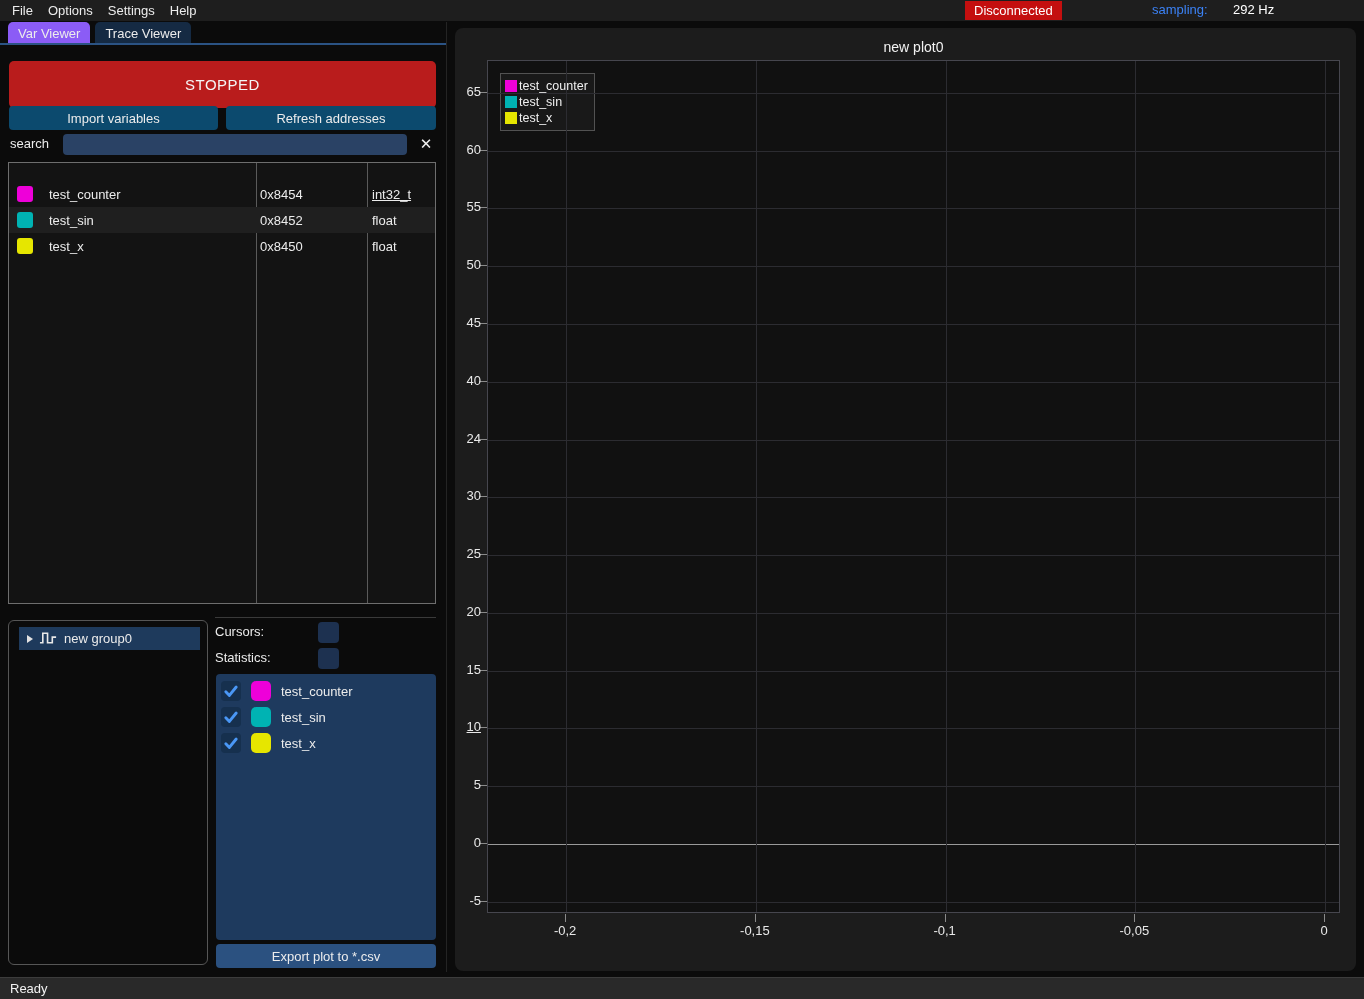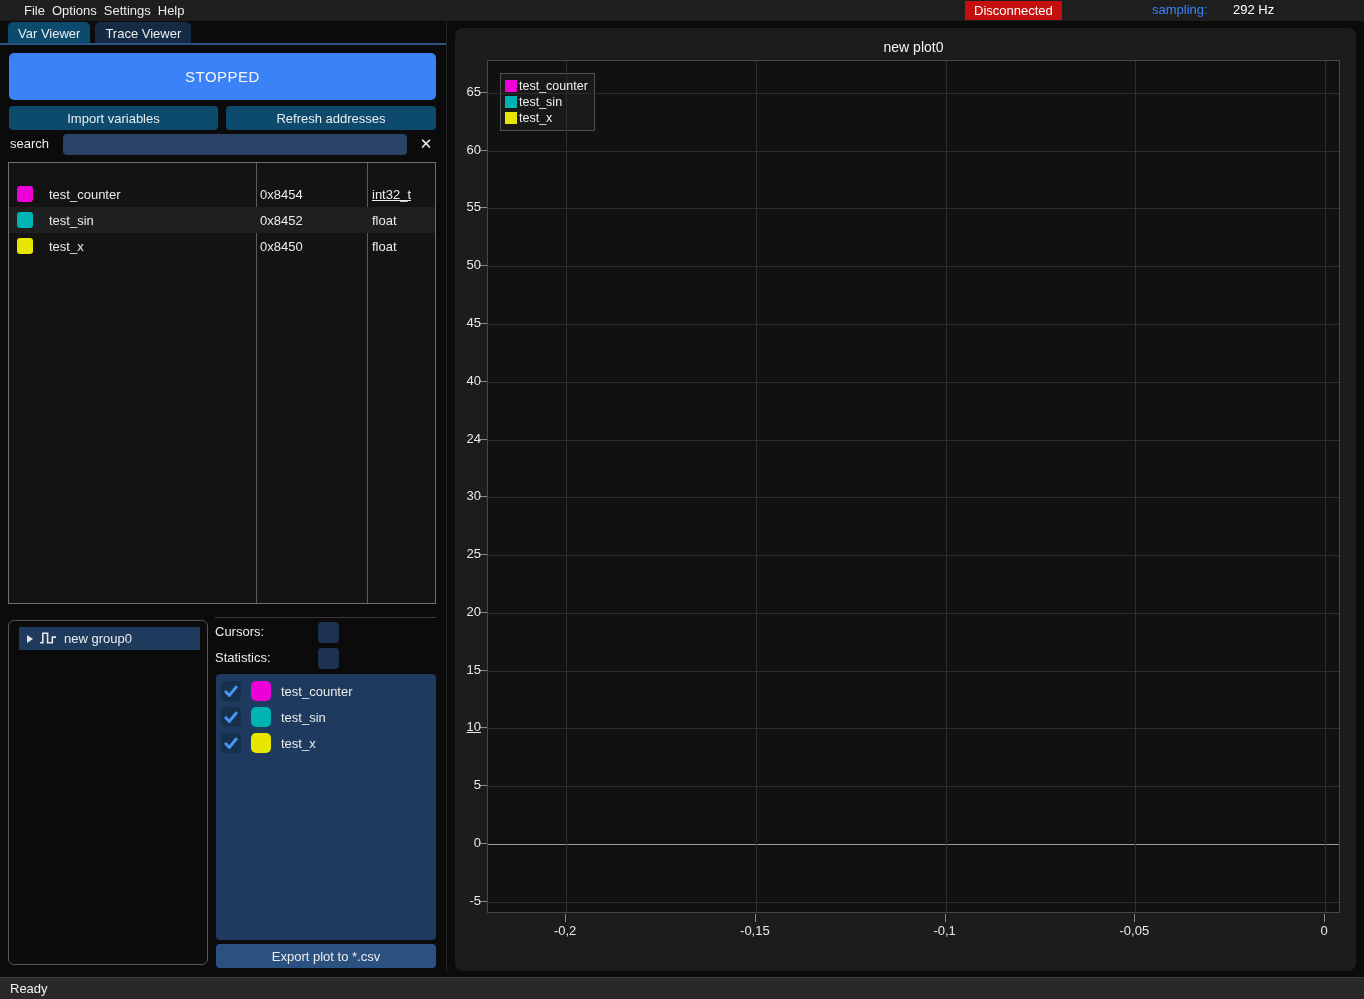--- a/index.html
+++ b/index.html
@@ -1,21 +1,21 @@
 <!DOCTYPE html>
 <html><head>
 <meta charset="utf-8">
 <style>
   * { margin:0; padding:0; box-sizing:border-box; }
   html,body { width:1364px; height:999px; background:#0b0b0b; font-family:"Liberation Sans", sans-serif; color:#ececec; overflow:hidden; }
   .abs { position:absolute; }
   body { position:relative; }
 
   
-  .menubar { left:0; top:0; width:1364px; height:21px; background:#1e1e1e; display:flex; align-items:center; padding-left:24px; gap:7px; font-size:13px; }
+  .menubar { left:0; top:0; width:1364px; height:21px; background:#1e1e1e; display:flex; align-items:center; padding-left:12px; gap:15px; font-size:13px; }
   .menu-item { color:#ececec; cursor:default; }
   .disconnected-badge { left:965px; top:1px; height:19px; padding:0 9px; display:flex; align-items:center; font-size:13px; color:#fff; }
   .sampling-label { left:1152px; top:2px; font-size:13px; color:#3b82f6; }
   .sampling-value { left:1233px; top:2px; font-size:13px; color:#fff; }
 
   
   .tabbar { left:8px; top:22px; height:21px; display:flex; gap:5px; font-size:13px; }
   .tab { padding:2px 10px 0 10px; border-radius:5px 5px 0 0; display:flex; align-items:center; }
   .tab-underline { left:0; top:43px; width:447px; height:2px; background:#2b5384; }
 
@@ -80,27 +80,27 @@
   <span class="menu-item">File</span>
   <span class="menu-item">Options</span>
   <span class="menu-item">Settings</span>
   <span class="menu-item">Help</span>
 </div>
 <div class="abs disconnected-badge" style="background: rgb(196, 15, 15);">Disconnected</div>
 <span class="abs sampling-label">sampling:</span>
 <span class="abs sampling-value">292 Hz</span>
 
 <div class="abs tabbar">
-  <div class="tab" id="tab-var" style="background: #0c4a6e;">Var Viewer</div>
+  <div class="tab" id="tab-var" style="background: #8b5cf6;">Var Viewer</div>
   <div class="tab" id="tab-trace" style="background: rgb(21, 42, 67);">Trace Viewer</div>
 </div>
 <div class="abs tab-underline"></div>
 <div class="abs left-border"></div>
 
-<button class="abs stopped-btn" id="stopped-btn" style="background: #3b82f6;">STOPPED</button>
+<button class="abs stopped-btn" id="stopped-btn" style="background: #b91c1c; margin-top: 8px;">STOPPED</button>
 <button class="abs blue-btn import-btn">Import variables</button>
 <button class="abs blue-btn refresh-btn">Refresh addresses</button>
 
 <span class="abs search-label">search</span>
 <input class="abs search-input" value="" style="">
 <div class="abs search-clear">✕</div>
 
 <div class="abs var-table" id="var-table">
   <div class="vt-col-sep" style="left:247px;"></div>
   <div class="vt-col-sep" style="left:358px;"></div>

